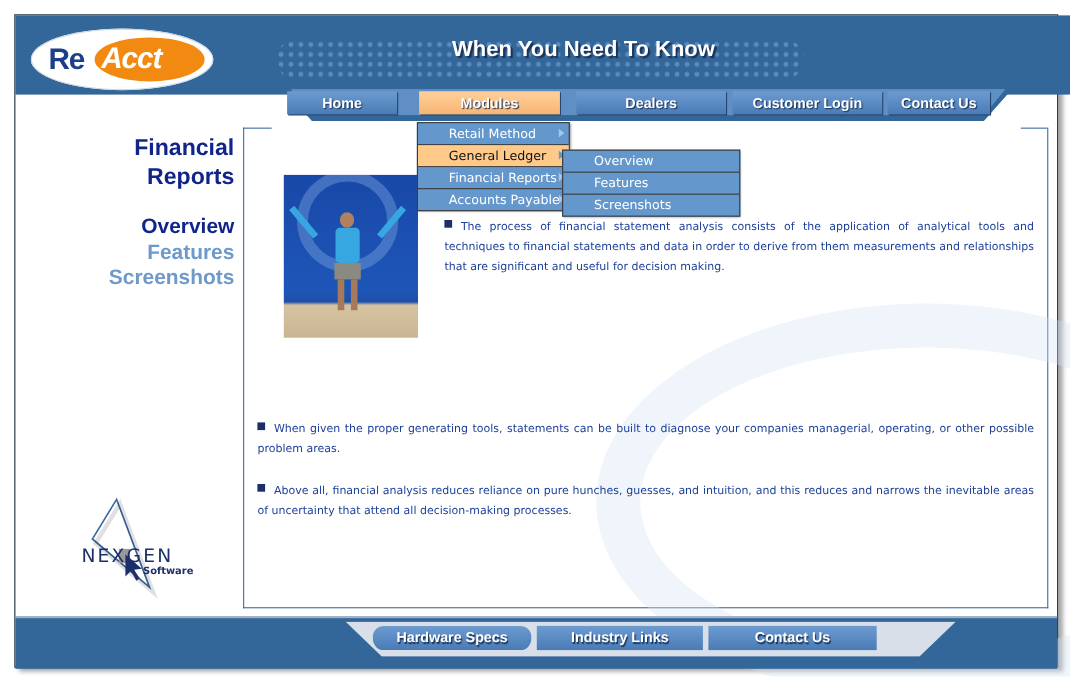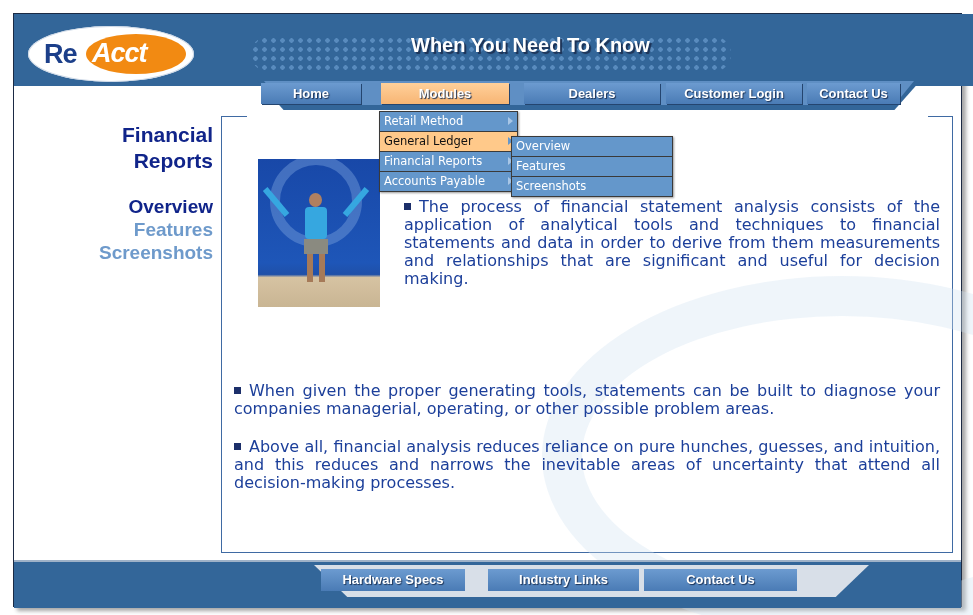--- a/index.html
+++ b/index.html
@@ -112,36 +112,36 @@
   }
   .arm2 {
     position:absolute; left:84px; top:22px; width:6px; height:34px; background:#36a7e0;
     transform:rotate(40deg); transform-origin:bottom center;
   }
   .section-title {
     position:absolute; left:560px; top:150px; font-family:"Liberation Sans", sans-serif;
     font-weight:bold; font-size:20px; color:#10248a;
   }
   .para {
-    position:absolute; font-family:"DejaVu Sans", sans-serif; font-size:16px; line-height:18px;
+    position:absolute; font-family:"DejaVu Sans", sans-serif; font-size:10px; line-height:18px;
     color:#1c3f9a; text-align:justify;
   }
   .bullet {
     display:inline-block; width:7px; height:7px; background:#1c2f6a; margin-right:8px;
     vertical-align:2px;
   }
   .menu {
     position:absolute; left:379px; top:111px; width:137px;
     border:1px solid #3a3a3a; background:#6497cb; z-index:5;
     box-shadow:1px 1px 2px rgba(0,0,0,0.4);
   }
   .menu-item {
     height:19px; line-height:19px; border-bottom:1px solid #3a3a3a;
     font-family:"DejaVu Sans", sans-serif; font-size:11.5px; color:#ffffff;
-    padding-left:4px; position:relative; cursor:pointer;
+    padding-left:28px; position:relative; cursor:pointer;
   }
   .menu-item:last-child { border-bottom:none; }
   .menu-item.hover { background:#ffc98a; color:#111111; }
   .menu-arrow {
     position:absolute; right:4px; top:5px; width:0; height:0;
     border-top:4px solid transparent; border-bottom:4px solid transparent;
     border-left:5px solid #a8c6e6;
   }
   .menu-item.hover .menu-arrow { border-left-color:#6497cb; }
   .submenu {
@@ -193,20 +193,30 @@
   <div class="left-title">
     <div>Financial</div>
     <div>Reports</div>
   </div>
   <div class="left-nav">
     <span class="left-nav-item current">Overview</span>
     <span class="left-nav-item">Features</span>
     <span class="left-nav-item">Screenshots</span>
   </div>
 
+  <div class="nexgen">
+    <svg width="140" height="100" viewBox="0 0 140 100">
+      <polygon points="52,2 30,38 82,82" fill="none" stroke="#3f6aa3" stroke-width="1.5"></polygon>
+      <polygon points="52,2 30,38 82,82" fill="none" stroke="rgba(0,0,0,0.12)" stroke-width="4" transform="translate(3,4)"></polygon>
+      <rect x="54" y="47" width="10" height="13" fill="#9a9a9a"></rect>
+      <polygon points="60,52 60,72 65,67 70,76 73,74 68,66 75,65" fill="#1c2f6a"></polygon>
+    </svg>
+    <span style="position:absolute;left:20px;top:44px;font-family:'DejaVu Sans',sans-serif;font-size:17px;letter-spacing:2px;color:#1c2f6a;">NEXGEN</span>
+    <span style="position:absolute;left:76px;top:63px;font-family:'DejaVu Sans',sans-serif;font-weight:bold;font-size:9px;color:#1c2f6a;">Software</span>
+  </div>
 
   <div class="content-box">
     <div class="watermark"></div>
   </div>
   <div class="content-box-top"></div>
   <div class="content-box-top2"></div>
 
   <div class="photo">
     <div class="photo-ring"></div>
     <div class="arm1"></div>
@@ -238,16 +248,16 @@
   </div>
 
   <div class="submenu" style="left:497px;top:122px;">
     <div class="menu-item">Overview</div>
     <div class="menu-item">Features</div>
     <div class="menu-item">Screenshots</div>
   </div>
 
   <div class="footer"></div>
   <div class="foot-band"></div>
-  <div class="foot-btn" style="left:307px;width:144px;">Hardware Specs</div>
+  <div class="foot-btn" style="left:325px;width:144px;border-radius:10px;">Hardware Specs</div>
   <div class="foot-btn" style="left:474px;width:151px;">Industry Links</div>
   <div class="foot-btn" style="left:630px;width:153px;">Contact Us</div>
 </div>
 
 </body></html>

